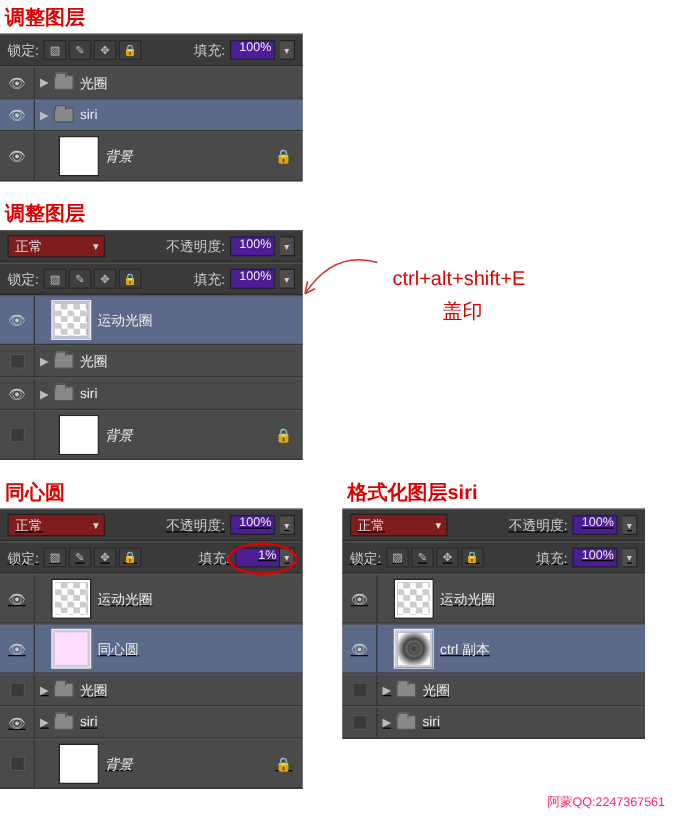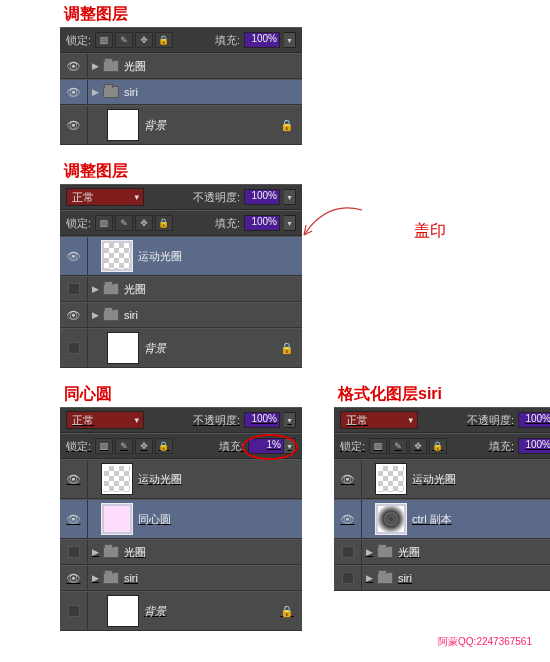--- a/index.html
+++ b/index.html
@@ -24,21 +24,21 @@
   .folder-ico { width: 16px; height: 12px; background: #888; border: 1px solid #555; border-radius: 1px; margin-right: 5px; position: relative; }
   .folder-ico:before { content: ""; position: absolute; top: -3px; left: 0; width: 7px; height: 3px; background: #888; border: 1px solid #555; border-bottom: none; }
   .lname { color: #eee; font-size: 11px; }
   .thumb { width: 30px; height: 30px; background: #fff; border: 2px solid #fff; box-shadow: 0 0 0 1px #222; margin: 0 6px 0 2px; }
   .thumb.sel { border-color: #ccd; box-shadow: 0 0 0 1px #eee; }
   .thumb.trans { background: repeating-conic-gradient(#ccc 0 25%, #fff 0 50%) 0 0/10px 10px; }
   .thumb.radial { background: radial-gradient(circle, #444 2px, #666 3px, #444 4px, #666 6px, #444 8px, #fff 15px); }
   .lock-badge { margin-left: auto; margin-right: 8px; color: #aaa; font-size: 11px; }
   .annot { color: #d00; font-size: 16px; }
   .credit { color: #f26; font-size: 10px; text-align: right; padding: 4px 10px 0 0; }
-  .wrap { padding: 2px 8px 0 14px; margin-left: 46px; }
+  .wrap { padding: 2px 8px 0 0; }
   .grid2 { display: flex; gap: 32px; align-items: flex-start; text-decoration: underline; }
   .fill-circle { position:relative; }
   .fill-circle:after { content:""; position:absolute; left:-6px; top:-4px; width:52px; height:22px; border:2px solid #d00; border-radius: 50%; }
 </style>
 </head>
 <body>
 
 <div class="wrap">
 
   <div>
@@ -133,20 +133,21 @@
           <span class="lname" style="font-style:italic">背景</span>
           <span class="lock-badge">🔒</span>
         </div>
       </div>
     </div>
     <div style="padding: 56px 0 0 12px; position:relative;">
       <svg width="80" height="70" style="position:absolute; left:-10px; top:36px;">
         <path d="M 70 15 Q 35 5, 12 40" stroke="#c33" stroke-width="1.2" fill="none"></path>
         <path d="M 12 40 l 8 -4 m -8 4 l 2 -10" stroke="#c33" stroke-width="1.2" fill="none"></path>
       </svg>
+      <div class="annot" style="margin-left:60px;">ctrl+alt+shift+E</div>
       <div class="annot" style="margin-left:100px; margin-top:6px;">盖印</div>
     </div>
   </div>
 
   <div style="height:14px"></div>
   <div class="grid2">
 
     <div>
       <span class="section-title">同心圆</span>
       <div class="panel">

